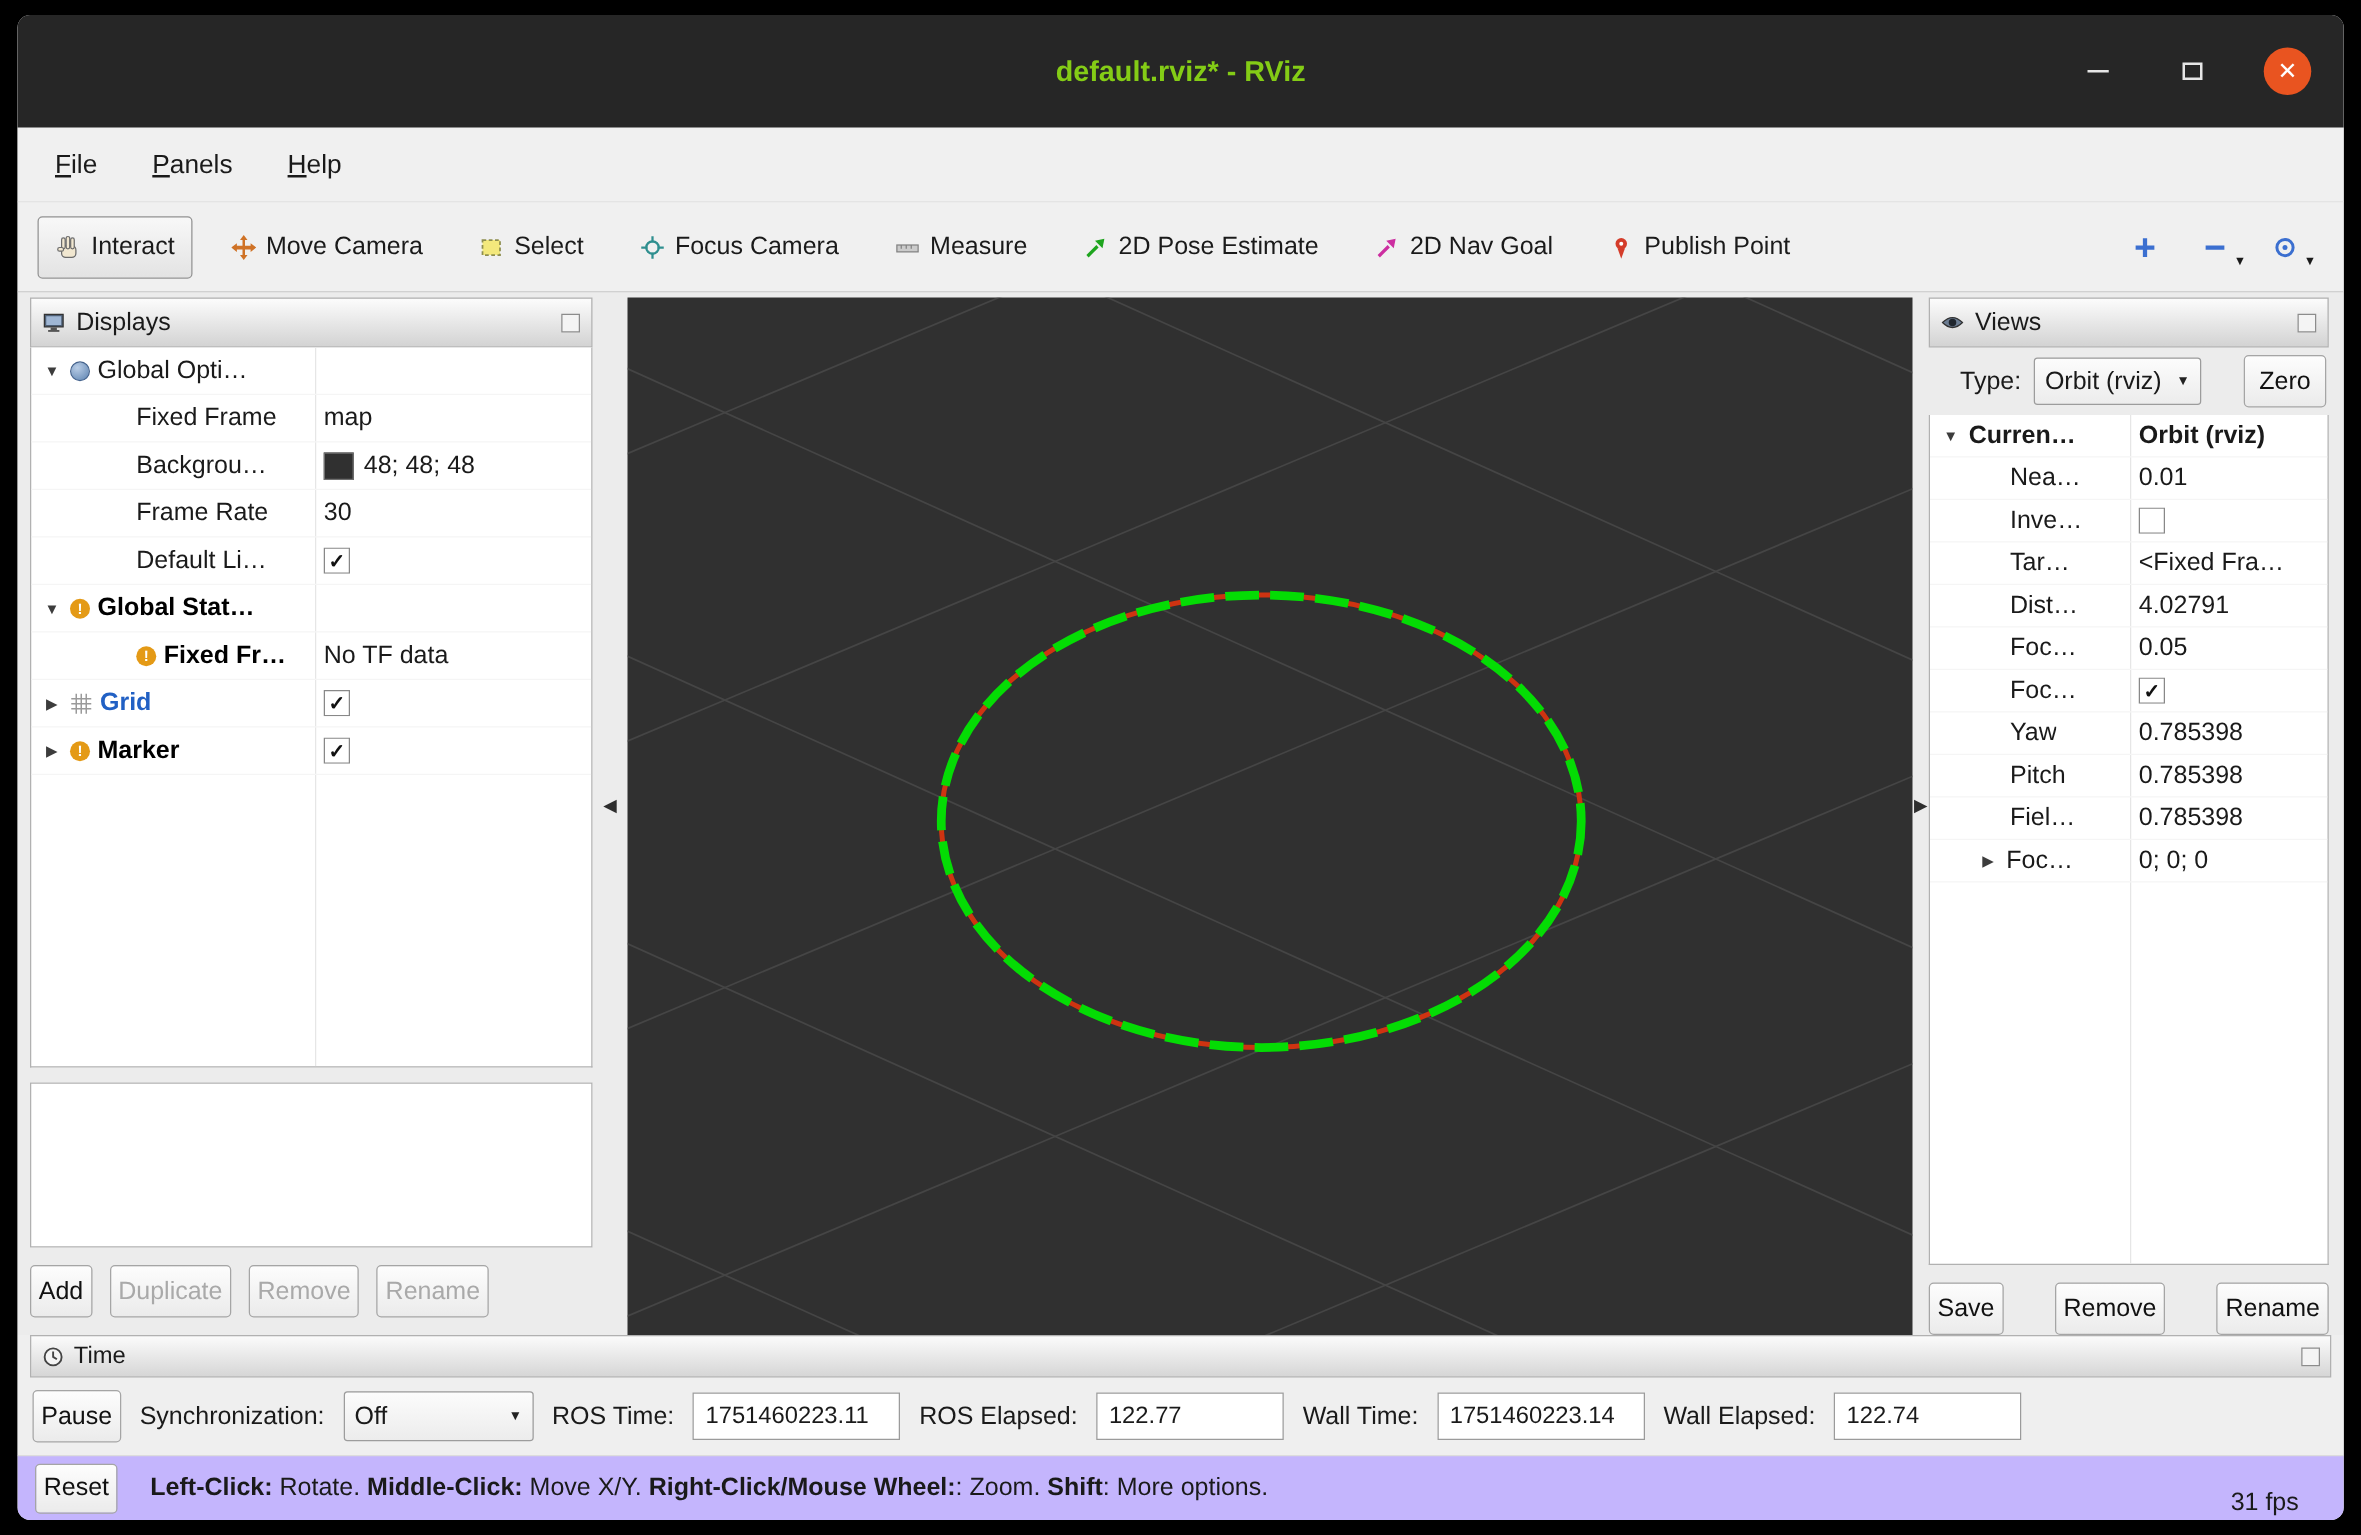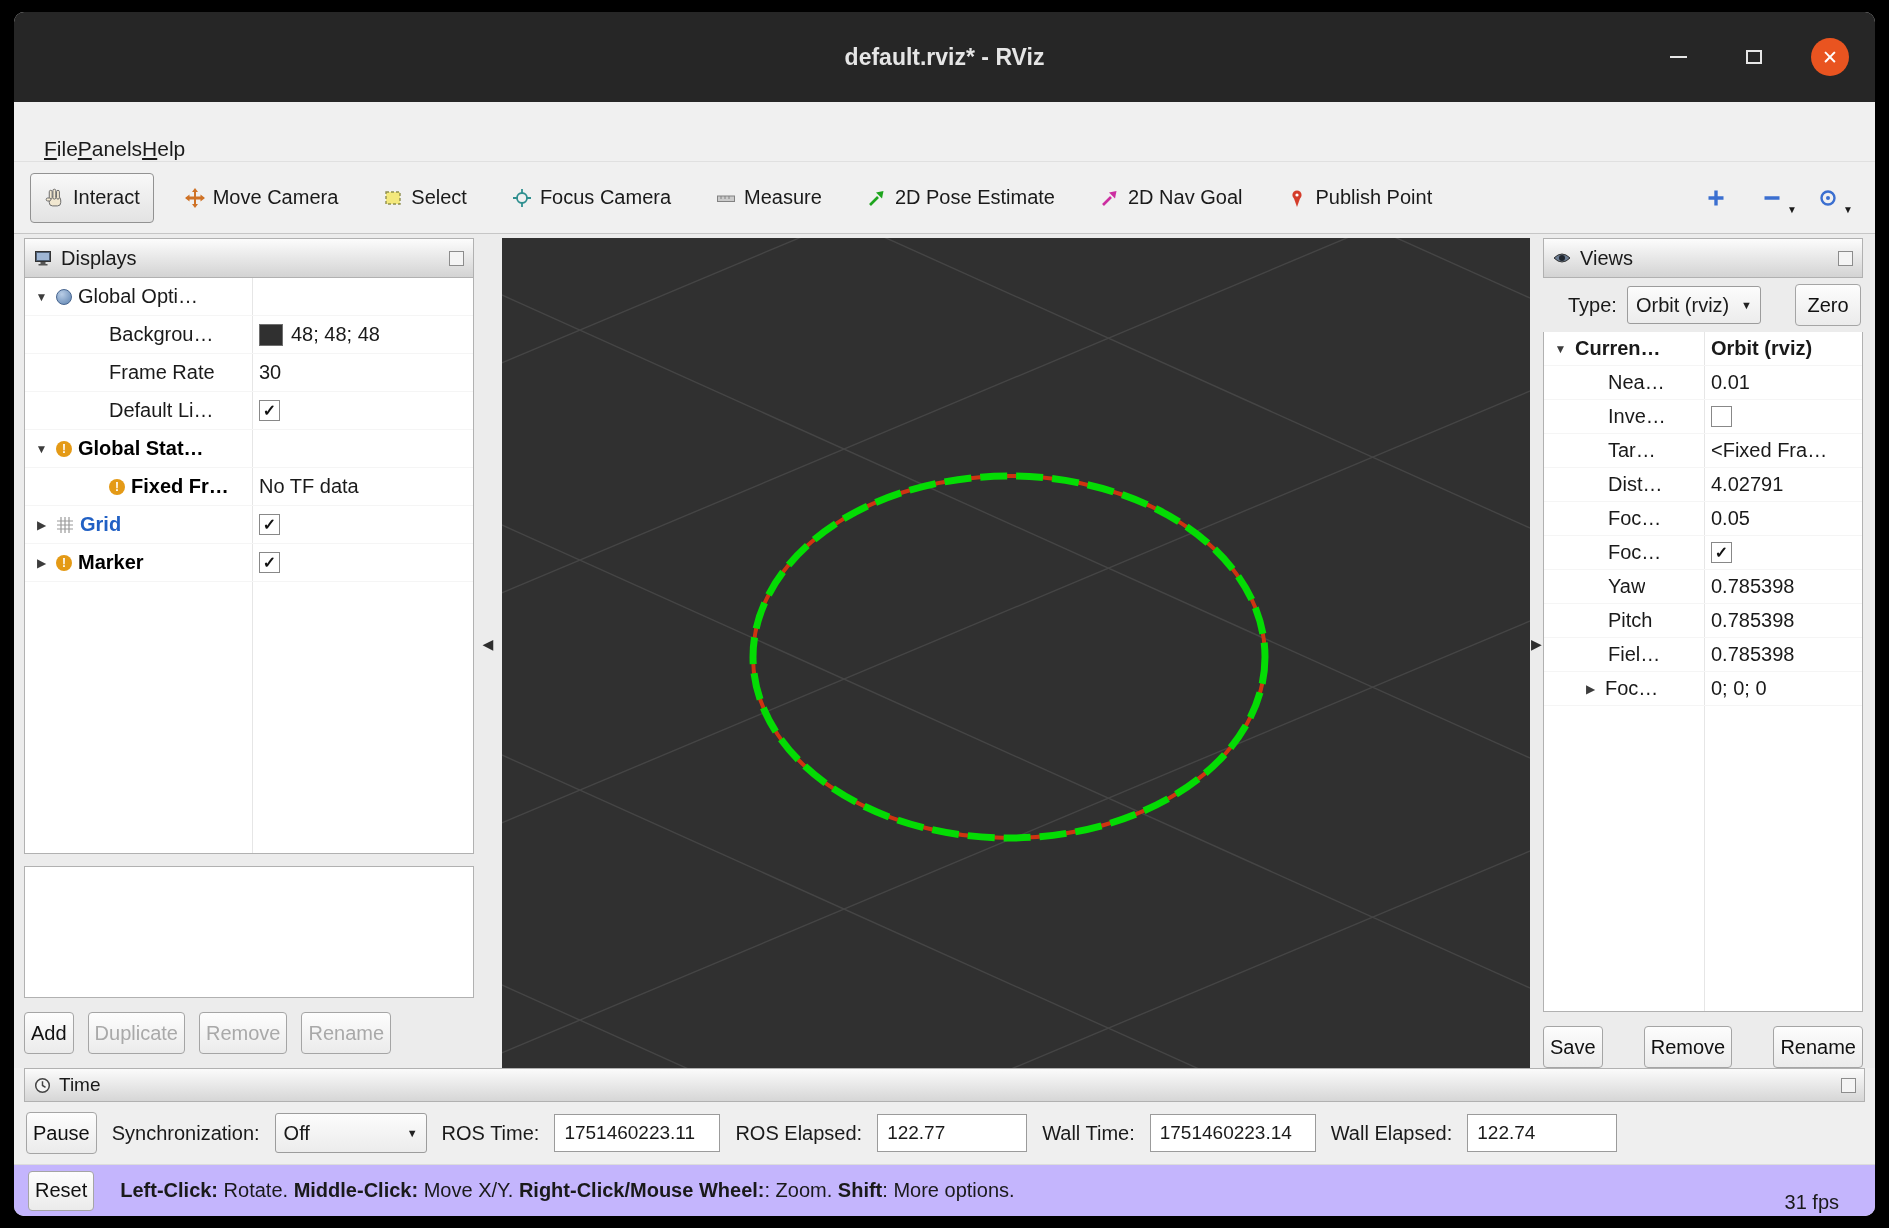--- a/index.html
+++ b/index.html
@@ -7,31 +7,31 @@
        font-family:"Liberation Sans", sans-serif;color:#1a1a1a;}
   *{box-sizing:border-box;}
 
   .window{position:absolute;left:14px;top:12px;width:1861px;height:1204px;
           background:#f0f0f0;border-radius:10px;overflow:hidden;
           display:flex;flex-direction:column;}
 
   
   .titlebar{height:90px;background:#262626;position:relative;flex:none;}
   .title{position:absolute;inset:0;line-height:90px;text-align:center;
-         color:#e5e5e5;font-size:23px;font-weight:bold;}
+         color:#84cc16;font-size:23px;font-weight:bold;}
   .win-controls{position:absolute;right:26px;top:0;height:90px;display:flex;
                 align-items:center;gap:38px;}
   .win-btn{width:38px;height:38px;display:flex;align-items:center;justify-content:center;}
   .win-min-glyph{width:17px;height:2px;background:#e6e6e6;}
   .win-max-glyph{width:16px;height:14px;border:2px solid #e6e6e6;}
   .win-close{background:#e95420;border-radius:50%;color:#fff;font-size:19px;}
 
   
-  .menubar{height:60px;background:#f0f0f0;display:flex;align-items:flex-end;
-           padding:0 30px;font-size:21px;border-bottom:1px solid #e0e0e0;}
+  .menubar{height:60px;background:#f0f0f0;display:flex;align-items:center;
+           padding:0 30px;gap:44px;font-size:21px;border-bottom:1px solid #e0e0e0;}
   .menu-item{display:inline-block;cursor:default;}
   .menu-item::first-letter{text-decoration:underline;}
 
   
   .toolbar{height:72px;background:#f0f0f0;border-bottom:1px solid #c6c6c6;
            display:flex;align-items:center;padding:0 16px;}
   .tool{display:flex;align-items:center;gap:7px;height:50px;padding:0 13px;
         font-size:20px;margin-right:16px;border-radius:4px;border:1px solid transparent;}
   .tool.active{background:linear-gradient(#f8f8f8,#e3e3e3);border:1px solid #929292;}
   .tool-icon{display:inline-flex;width:22px;height:22px;align-items:center;justify-content:center;}
@@ -280,20 +280,28 @@
 
         <div class="trow">
           <div class="lcell ind0">
             <span class="exp">▼</span>
             <span class="icn icn-globalopts"></span>
             <span class="lbl">Global Opti…</span>
           </div>
           <div class="vcell"></div>
         </div>
 
+        <div class="trow">
+          <div class="lcell ind1">
+              <span class="lbl">Fixed Frame</span>
+            </div>
+          <div class="vcell">
+              <span>map</span>
+            </div>
+        </div>
 
         <div class="trow">
           <div class="lcell ind1">
               <span class="lbl">Backgrou…</span>
             </div>
           <div class="vcell">
               <span class="swatch"></span>
               <span>48; 48; 48</span>
             </div>
         </div>

